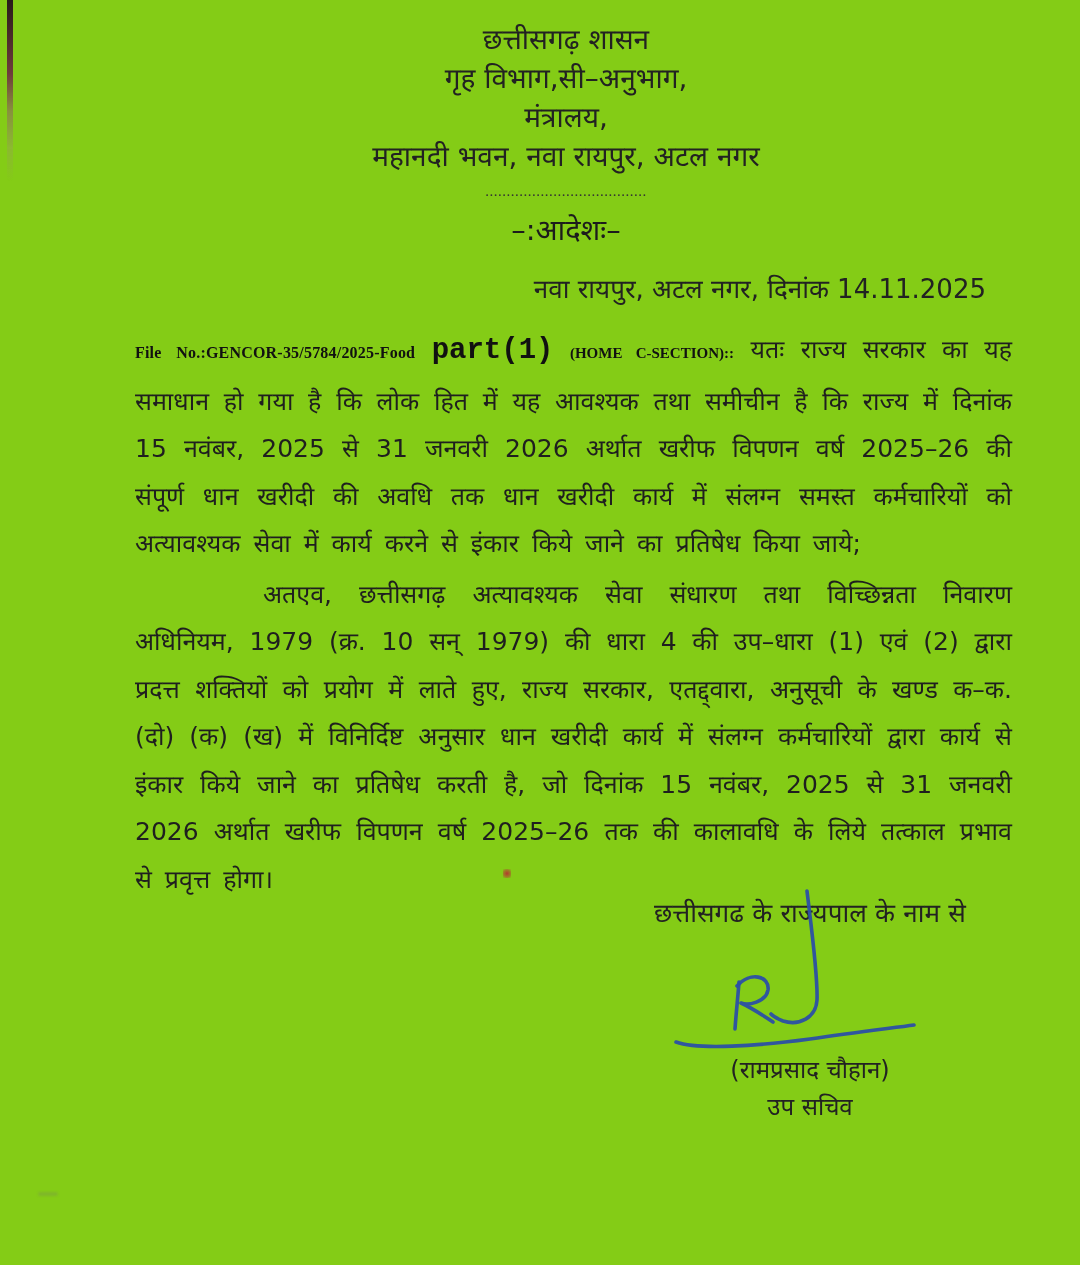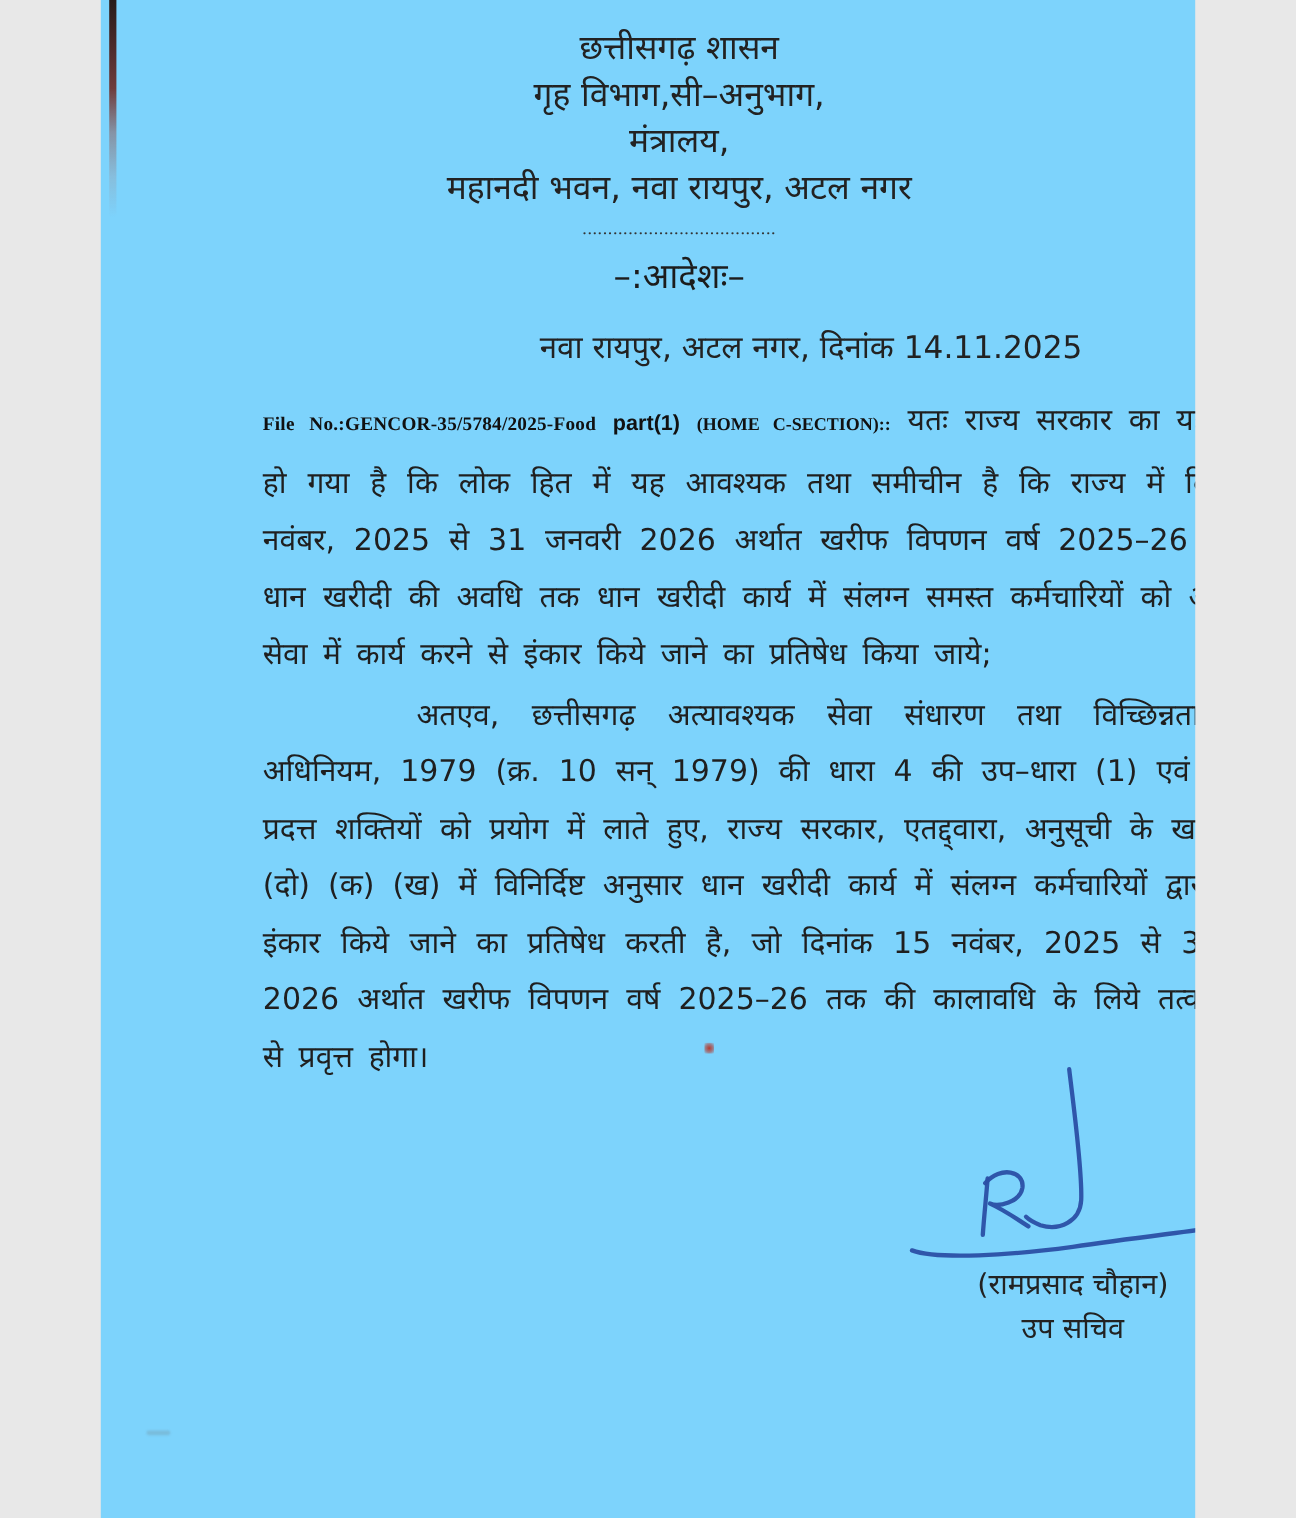--- a/index.html
+++ b/index.html
@@ -1,18 +1,18 @@
 <!DOCTYPE html>
 <html><head>
 <meta charset="utf-8">
 <style>
   html,body{margin:0;padding:0;background:#e8e8e8;}
   .page{
-    position:relative;width:912px;height:1265px;margin:0 auto;
-    background:#7dd3fc;overflow:hidden;
+    position:relative;width:1080px;height:1265px;margin:0 auto;
+    background:#84cc16;overflow:hidden;
     font-family:"DejaVu Sans","Liberation Sans",sans-serif;
     color:#1d1d1d;
   }
   
   .scan-streak{
     position:absolute;left:7px;top:-4px;width:6px;height:185px;
     background:linear-gradient(to bottom,
       #241a18 0%, #4a2a2a 22%, #6e3c3c 42%,
       rgba(140,95,95,.55) 62%, rgba(165,130,130,.25) 82%, rgba(165,130,130,0) 100%);
     border-radius:3px;filter:blur(.6px);
@@ -51,22 +51,22 @@
     text-align:justify;font-size:25px;line-height:47.5px;
     word-spacing:5px;color:#1f1f1f;
   }
   .body-text p{margin:0;}
   .body-text p + p{margin-top:3px;text-indent:128px;}
   .file-no{
     font-family:"Liberation Serif",serif;font-weight:bold;
     font-size:16px;letter-spacing:.2px;color:#111;word-spacing:7px;
   }
   .part-label{
-    font-family:Liberation Sans, sans-serif;font-weight:bold;
-    font-size:18px;color:#111;
+    font-family:Liberation Mono, monospace;font-weight:bold;
+    font-size:29px;color:#111;
   }
   .section-label{
     font-family:"Liberation Serif",serif;font-weight:bold;
     font-size:15px;color:#111;word-spacing:6px;
   }
   
   .sign-block{
     position:absolute;left:598px;top:893px;width:424px;
     text-align:center;font-size:26px;line-height:40px;color:#222;
   }
@@ -100,20 +100,21 @@
   </div>
 
   <div class="date-line">नवा रायपुर, अटल नगर, दिनांक 14.11.2025</div>
 
   <div class="body-text">
     <p><span class="file-no">File No.:GENCOR-35/5784/2025-Food</span>&nbsp;<span class="part-label">part(1)</span>&nbsp;<span class="section-label">(HOME C-SECTION)::</span>&nbsp;<span>यतः राज्य सरकार का यह समाधान हो गया है कि लोक हित में यह आवश्यक तथा समीचीन है कि राज्य में दिनांक 15 नवंबर, 2025 से 31 जनवरी 2026 अर्थात खरीफ विपणन वर्ष 2025–26 की संपूर्ण धान खरीदी की अवधि तक धान खरीदी कार्य में संलग्न समस्त कर्मचारियों को अत्यावश्यक सेवा में कार्य करने से इंकार किये जाने का प्रतिषेध किया जाये;</span></p>
     <p>अतएव, छत्तीसगढ़ अत्यावश्यक सेवा संधारण तथा विच्छिन्नता निवारण अधिनियम, 1979 (क्र. 10 सन् 1979) की धारा 4 की उप–धारा (1) एवं (2) द्वारा प्रदत्त शक्तियों को प्रयोग में लाते हुए, राज्य सरकार, एतद्द्वारा, अनुसूची के खण्ड क–क. (दो) (क) (ख) में विनिर्दिष्ट अनुसार धान खरीदी कार्य में संलग्न कर्मचारियों द्वारा कार्य से इंकार किये जाने का प्रतिषेध करती है, जो दिनांक 15 नवंबर, 2025 से 31 जनवरी 2026 अर्थात खरीफ विपणन वर्ष 2025–26 तक की कालावधि के लिये तत्काल प्रभाव से प्रवृत्त होगा।</p>
   </div>
 
   <div class="sign-block">
+    <div>छत्तीसगढ के राज्यपाल के नाम से</div>
   </div>
 
   <svg class="signature-svg" viewBox="0 0 300 180" xmlns="http://www.w3.org/2000/svg">
     <path d="M167,8 C171,42 178,92 177,117 C176,135 159,143 143,138 C138,136 134,134 131,131" stroke="#2b4fa5"></path>
     <path d="M99,99 C98,113 96,131 95,146" stroke="#2b4fa5"></path>
     <path d="M97,103 C110,88 130,93 128,107 C126,119 108,123 101,120 C110,124 121,131 133,139" stroke="#2b4fa5"></path>
     <path d="M36,159 C58,167 118,163 170,156 C212,150 252,145 274,142" stroke="#2b4fa5"></path>
   </svg>
 
   <div class="sign-name-block">

